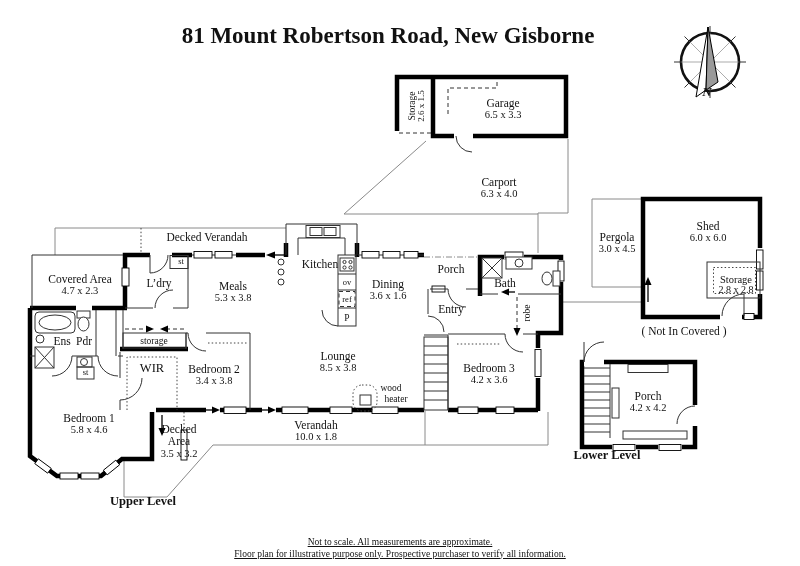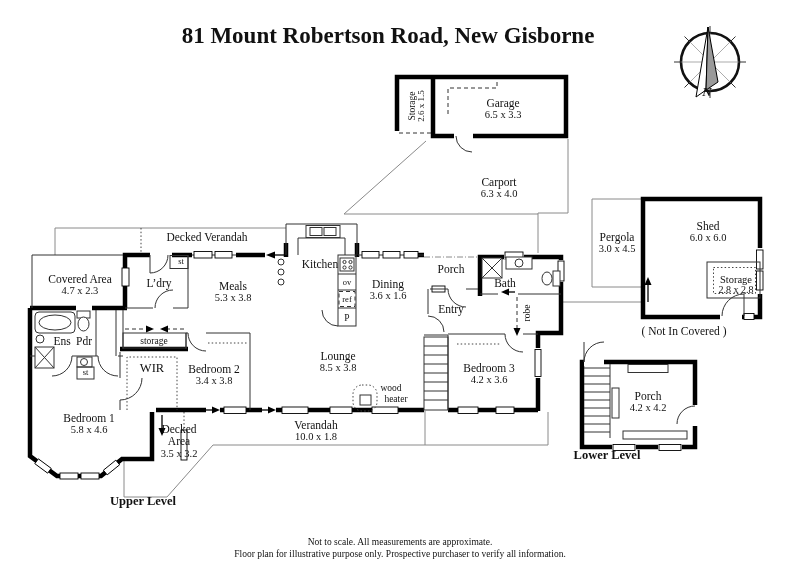--- a/index.html
+++ b/index.html
@@ -27,21 +27,21 @@
   .md{font-size:9.5px;}
   .vert{transform:translate(-50%,-50%) rotate(-90deg);}
   .title{font-size:23px;font-weight:bold;}
   .level{font-size:12.5px;font-weight:bold;}
   .nip{font-size:11.5px;}
   .compass-n{font-size:13px;font-style:italic;font-weight:bold;}
   .floor-area{position:absolute;transform:none;text-align:left;white-space:nowrap;}
   .fa-main{font-size:19px;}
   .fa-unit{font-size:11px;}
   .fa-note{font-size:7.8px;display:block;margin-top:-2px;}
-  .footer{position:absolute;width:800px;text-align:center;font-size:9.5px;transform:none;}
+  .footer{position:absolute;width:800px;text-align:center;font-size:9.5px;transform:none;text-decoration:underline;}
 </style>
 </head>
 <body>
 
 <div id="sheet">
 
 <svg width="800" height="566" viewBox="0 0 800 566">
 
   <g>
     <path class="tx" d="M55,255 V228 H286"></path>

